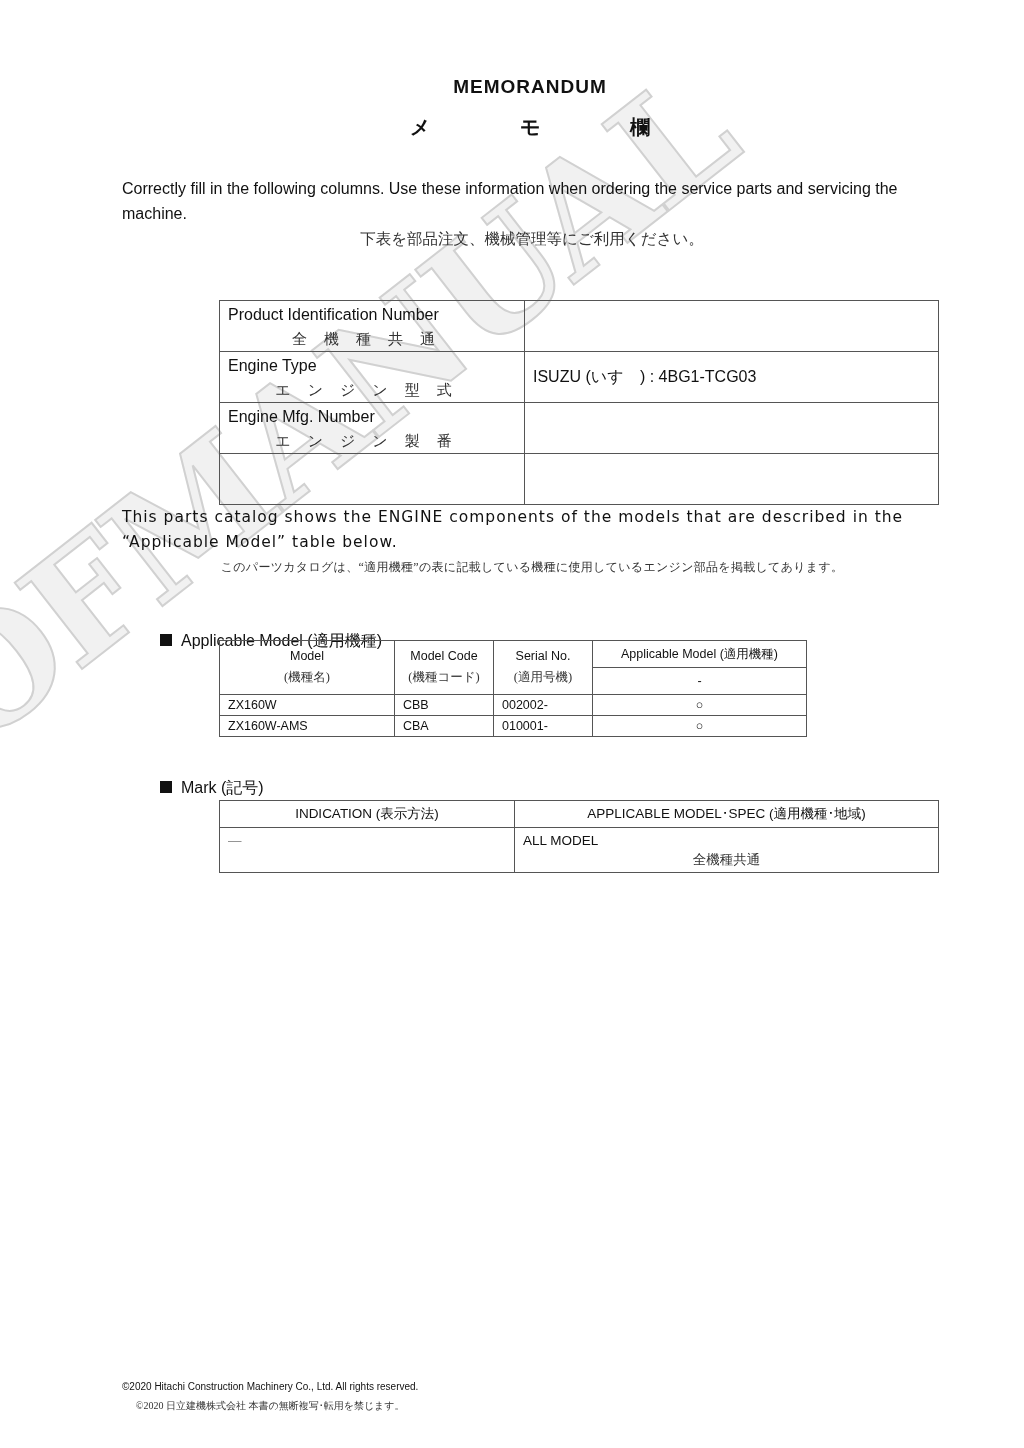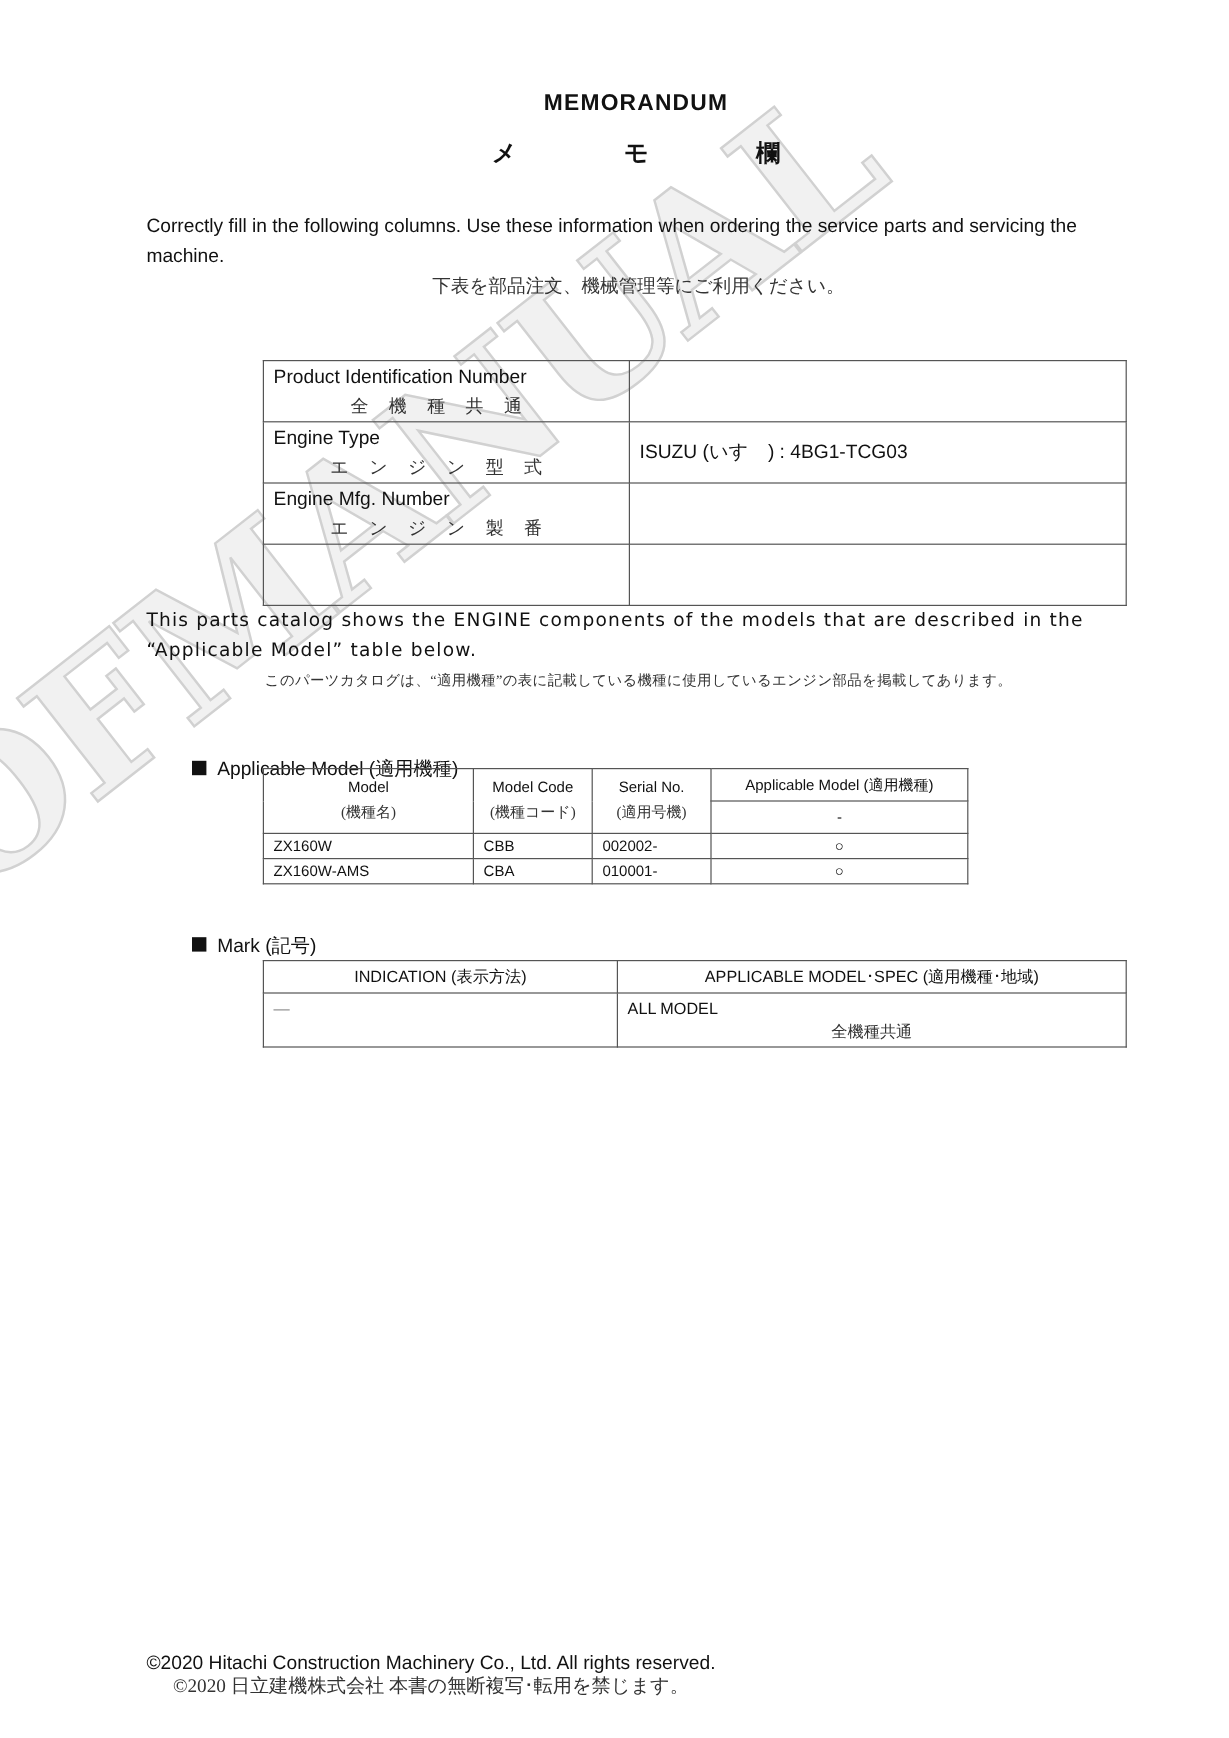--- a/index.html
+++ b/index.html
@@ -36,21 +36,21 @@
 
   .models { left: 219px; top: 640px; width: 588px; font-size: 12.5px; }
   .models th { height: 24px; text-align: center; font-size: 12.5px; }
   .models td { height: 20px; padding: 0 8px; }
   .models td.c { text-align: center; }
 
   .mark { left: 219px; top: 800px; width: 720px; font-size: 13.5px; }
   .mark th { height: 24px; font-size: 13.5px; }
   .mark td { vertical-align: top; padding: 3px 8px; line-height: 19px; }
 
-  .footer { position: absolute; left: 122px; top: 1377px; font-size: 16px; line-height: 19px; }
+  .footer { position: absolute; left: 122px; top: 1377px; font-size: 10px; line-height: 19px; }
 
   .watermark { position: absolute; left: -110px; top: 640px; font-family: "DejaVu Serif", serif;
                font-weight: bold; font-size: 150px; color: #efefef;
                -webkit-text-stroke: 2px #c9c9c9; transform: rotate(-38deg); transform-origin: left top;
                letter-spacing: -4px; pointer-events: none; white-space: nowrap; opacity: 0.85; }
 </style>
 </head>
 <body>
 
 <div class="watermark">OFMANUAL</div>

